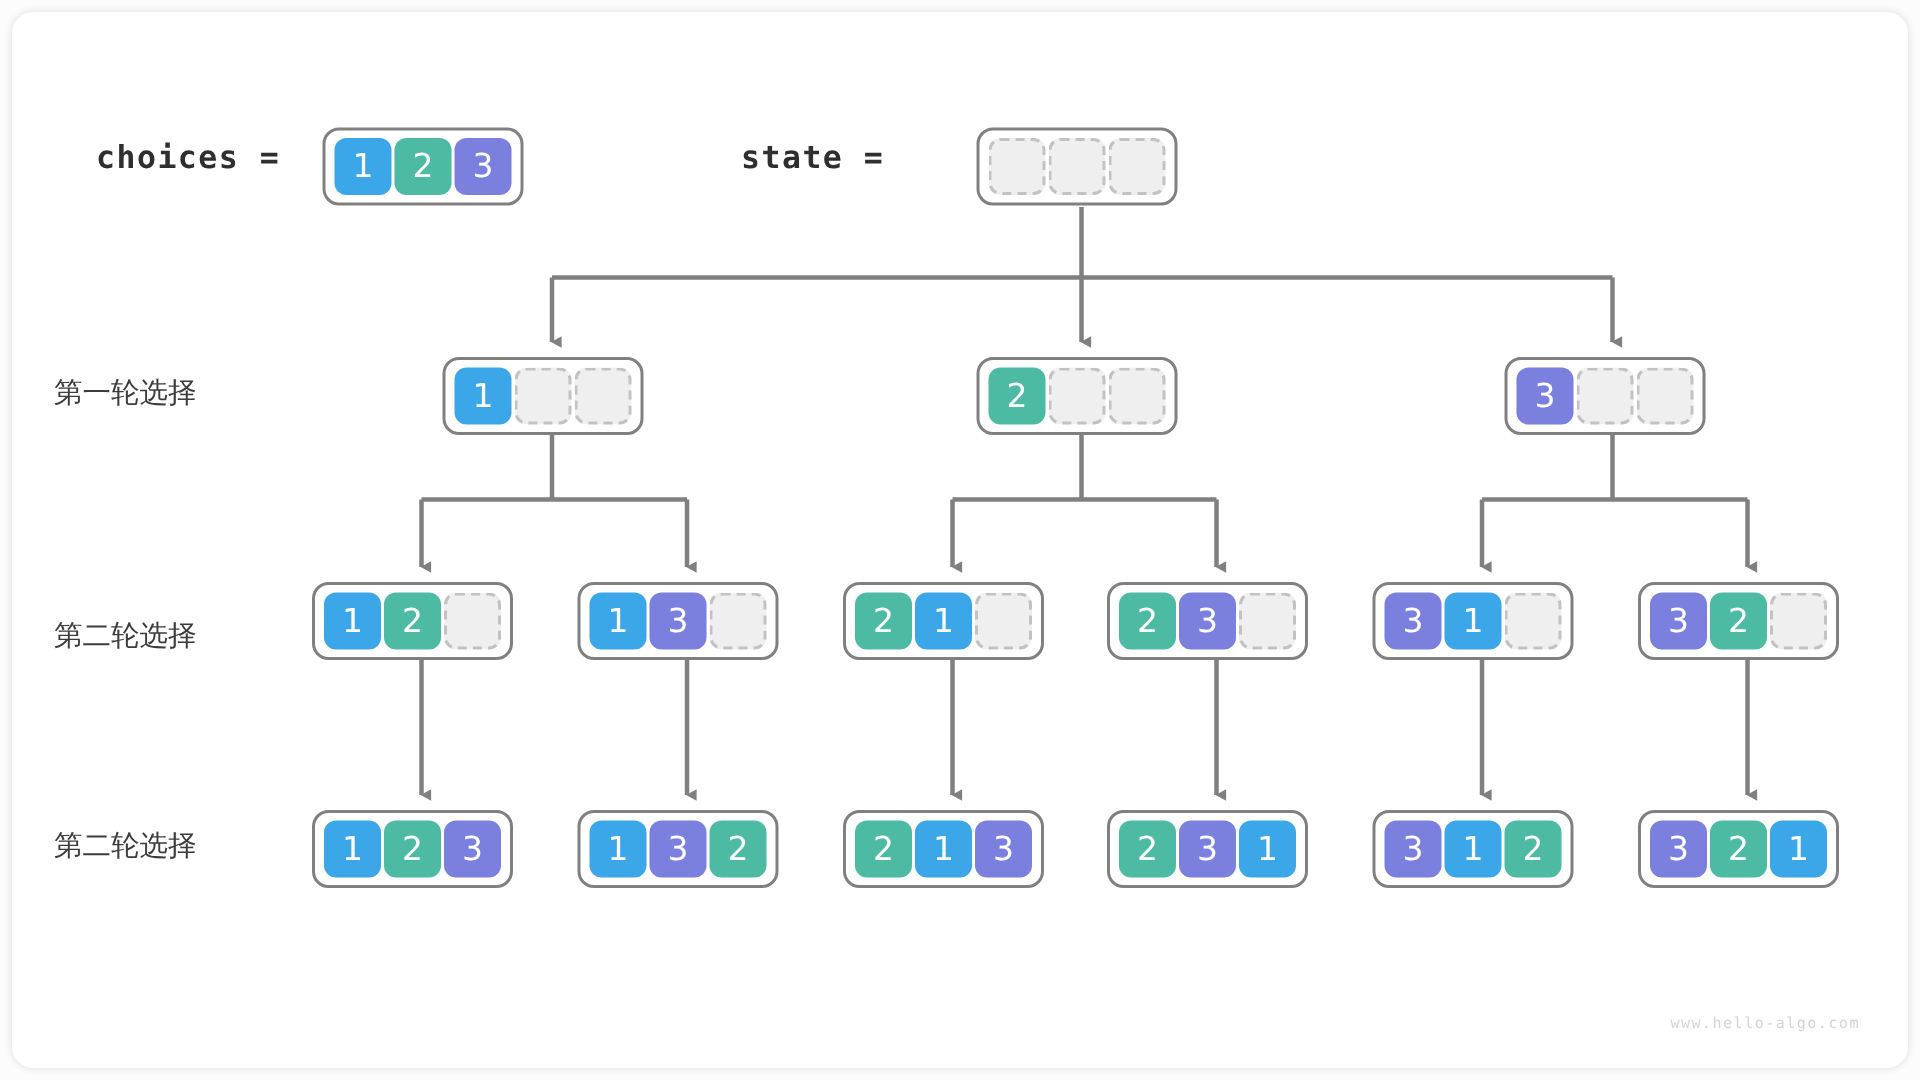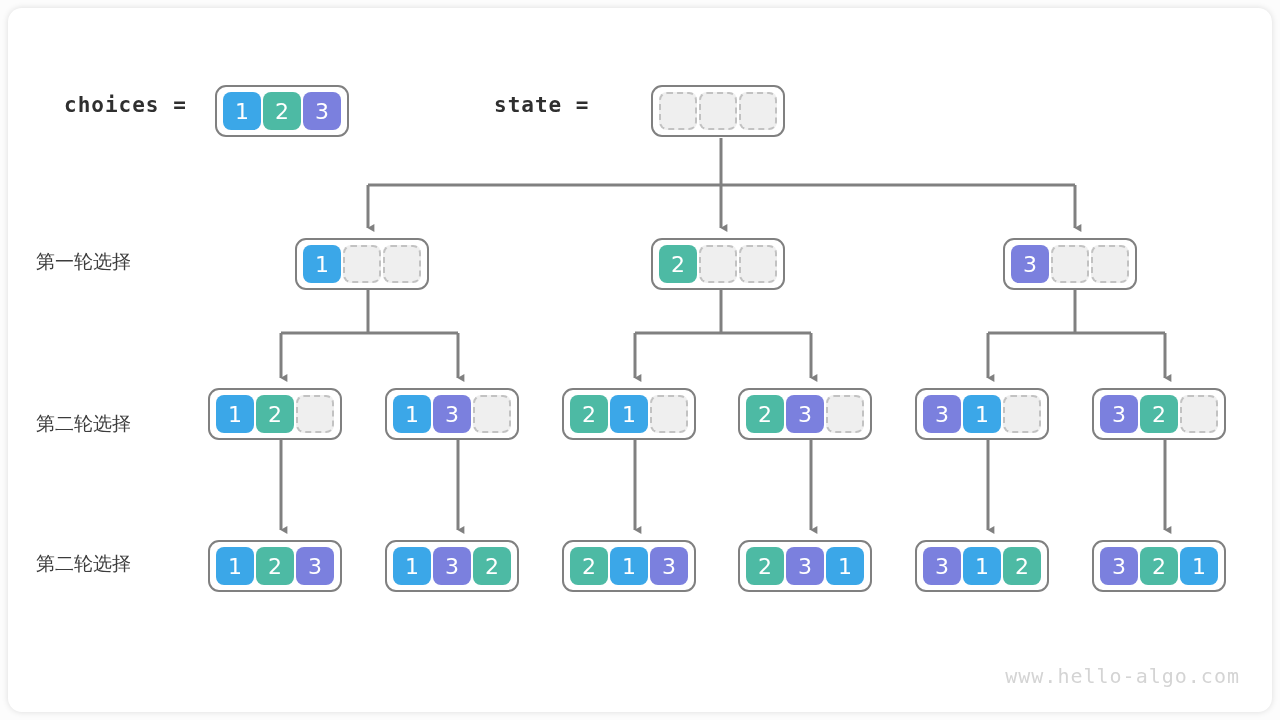--- a/index.html
+++ b/index.html
@@ -90,21 +90,21 @@
   .cell.c1 { background: #3ba7e8; }
   .cell.c2 { background: #4dbaa4; }
   .cell.c3 { background: #7b80de; }
 
   
   .watermark {
     position: absolute;
     right: 40px;
     bottom: 32px;
     font-family: "DejaVu Sans Mono", monospace;
-    font-size: 20px;
+    font-size: 10px;
     color: #d4d4d4;
     letter-spacing: 1px;
   }
 </style>
 </head>
 <body>
 
 <div id="canvas">
   <div class="card"></div>
 

